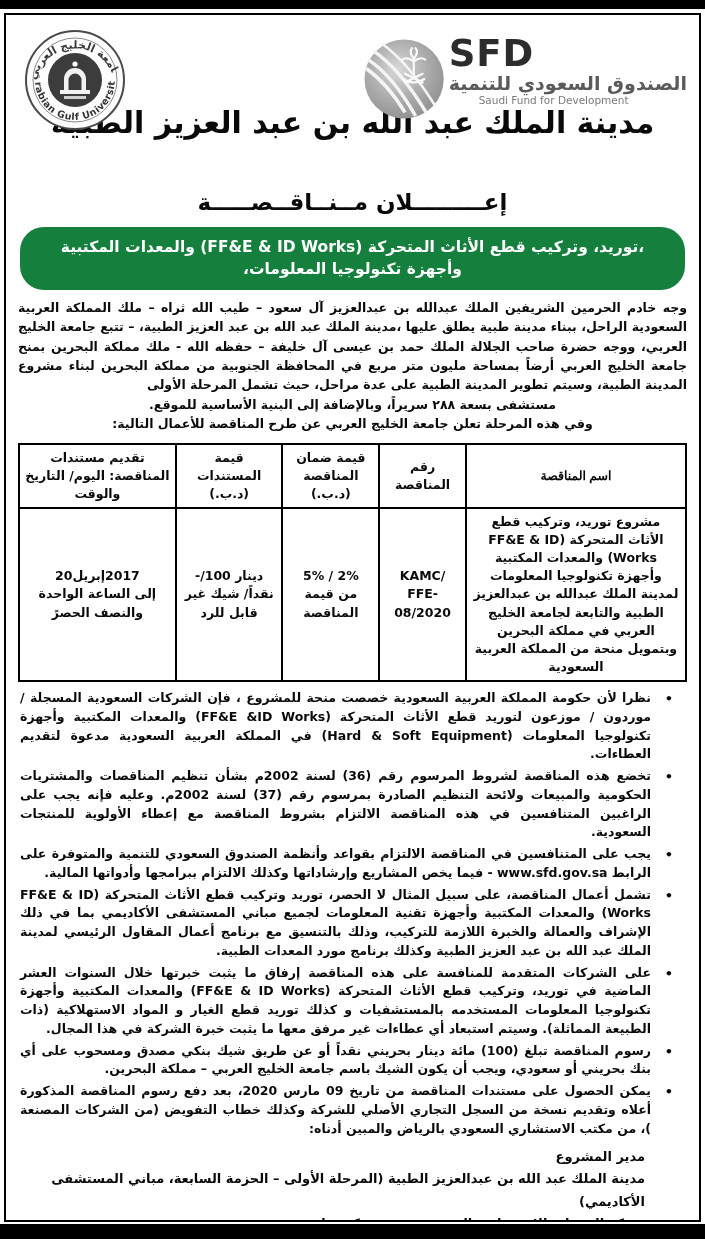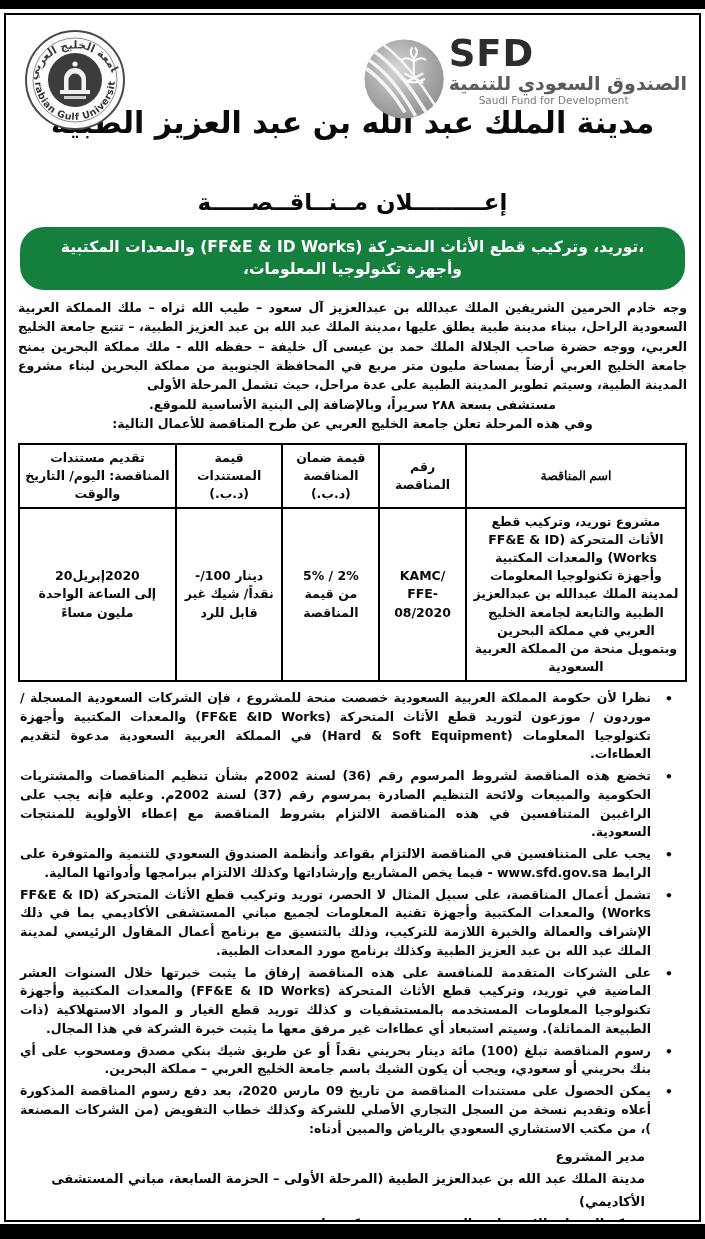--- a/index.html
+++ b/index.html
@@ -153,24 +153,24 @@
           </td>
           <td>
             <div class="ltr">-/100 دينار</div>
             <div class="pre">نقداً/ شيك غير
 قابل للرد</div>
           </td>
           <td>
             <div class="date-row">
               <span>20</span>
               <span>إبريل</span>
-              <span>2020</span>
+              <span>2017</span>
             </div>
             <div class="pre">إلى الساعة الواحدة
-مليون مساءً</div>
+والنصف الحصرً</div>
           </td>
         </tr>
       </tbody>
     </table>
 
     <div class="blist">
       <div class="bitem">
           <span class="bmark">•</span>
           <span class="btext">نظرا لأن حكومة المملكة العربية السعودية خصصت منحة للمشروع ، فإن الشركات السعودية المسجلة / موردون / موزعون لتوريد قطع الأثاث المتحركة (FF&amp;E &amp;ID Works) والمعدات المكتبية وأجهزة تكنولوجيا المعلومات (Hard &amp; Soft Equipment) في المملكة العربية السعودية مدعوة لتقديم العطاءات.</span>
         </div>

